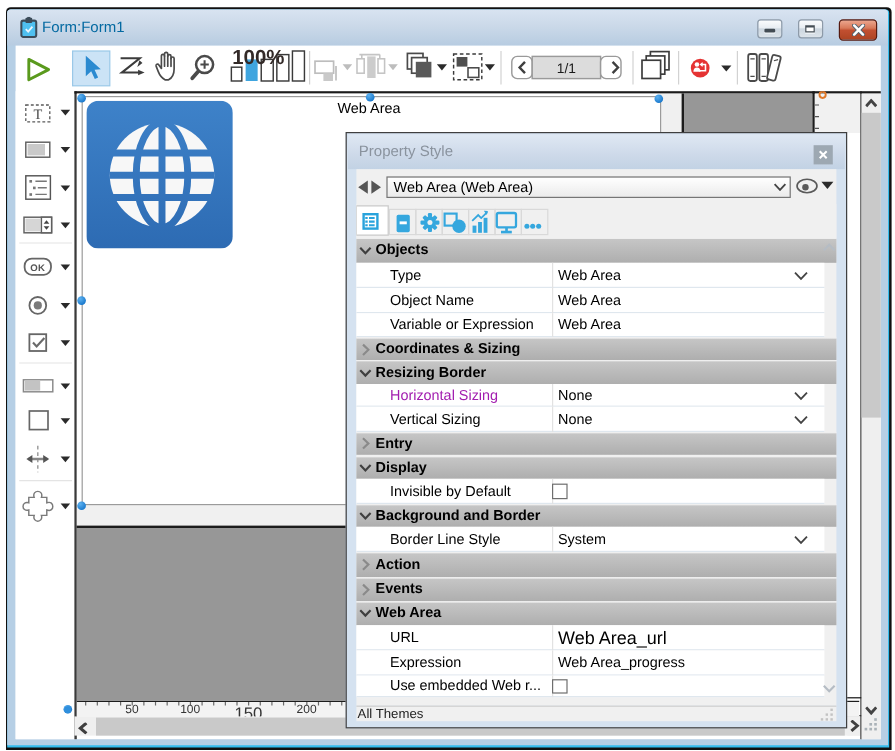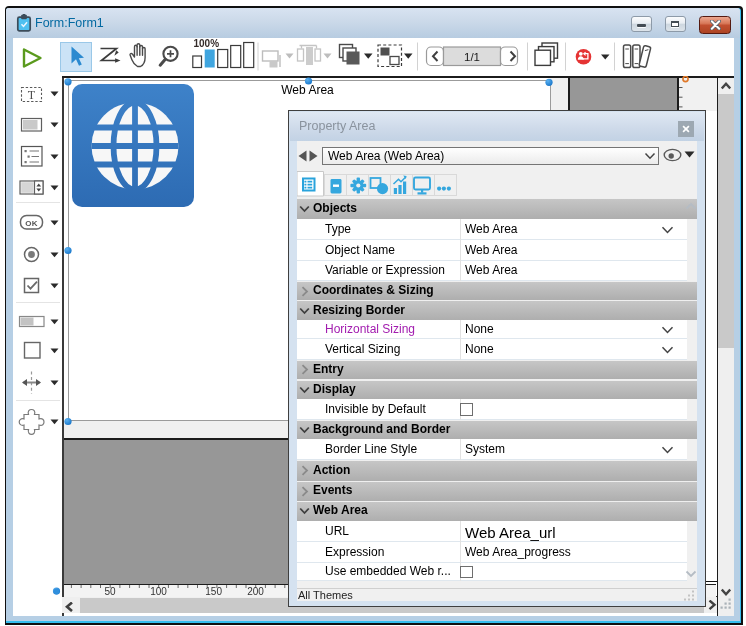--- a/index.html
+++ b/index.html
@@ -125,21 +125,21 @@
         <rect x="619.8" y="7" width="7.2" height="22.5" rx="1.8"></rect>
         <g transform="rotate(14 632 18.5)">
             <rect x="628.3" y="8" width="7.2" height="21" rx="1.8"></rect>
           </g>
       </g>
       <g stroke="#4a4a4a" stroke-width="1">
         <path d="M612.3 11 l3.6 0 M612.3 25.6 l3.6 0 M621.6 11 l3.6 0 M621.6 25.6 l3.6 0"></path>
         <path d="M631.9 12.6 l3.5 -0.9"></path>
       </g>
     </svg>
-    <div class="abs" style="left:181px;top:0.5px;font-size:10px;font-weight:bold;color:#332a28;">100%</div>
+    <div class="abs" style="left:181px;top:0.5px;font-size:17px;font-weight:bold;color:#332a28;">100%</div>
   </div>
 
   <div id="tools" class="abs" style="left:12.5px;top:75.5px;width:49.5px;height:540px;background:#fff;">
     <svg class="abs" style="left:0;top:0" width="49.5" height="540" viewBox="0 0 49.5 540">
 
       <path d="M3 126.5 l44 0 M3 226.5 l44 0 M3 324.5 l44 0" stroke="#e4e4e4" stroke-width="1"></path>
 
       <rect x="8.5" y="11.5" width="20" height="14" fill="none" stroke="#5a5a5a" stroke-width="1.1" stroke-dasharray="2.4 1.8"></rect>
       <text x="18.5" y="23" font-family="Liberation Serif,serif" font-size="12" fill="#4a4a4a" text-anchor="middle">T</text>
 
@@ -258,21 +258,21 @@
   </svg>
 
   <div class="abs" style="left:63.8px;top:583.5px;width:652.7px;height:13.5px;background:#f3f3f3;border-top:1.2px solid #1c1c1c;"></div>
   <svg class="abs" style="left:63.8px;top:584.7px;" width="653" height="12" viewBox="0 0 653 12">
     <g stroke="#777" stroke-width="1" d=""></g>
   <path d="M7.4 0 l0 3 M17.1 0 l0 3 M26.8 0 l0 3 M36.5 0 l0 3 M46.2 0 l0 3 M55.9 0 l0 3 M65.6 0 l0 3 M75.3 0 l0 3 M85.0 0 l0 3 M94.7 0 l0 3 M104.4 0 l0 3 M114.1 0 l0 3 M123.8 0 l0 3 M133.5 0 l0 3 M143.2 0 l0 3 M152.9 0 l0 3 M162.6 0 l0 3 M172.3 0 l0 3 M182.0 0 l0 3 M191.7 0 l0 3 M201.4 0 l0 3 M211.1 0 l0 3 M220.8 0 l0 3 M230.5 0 l0 3 M240.2 0 l0 3 M249.9 0 l0 3 M259.6 0 l0 3 M269.3 0 l0 3 M279.0 0 l0 3 M288.7 0 l0 3 M298.4 0 l0 3 M308.1 0 l0 3 M317.8 0 l0 3 M327.5 0 l0 3 M337.2 0 l0 3 M346.9 0 l0 3 M356.6 0 l0 3 M366.3 0 l0 3 M376.0 0 l0 3 M385.7 0 l0 3 M395.4 0 l0 3 M405.1 0 l0 3 M414.8 0 l0 3 M424.5 0 l0 3 M434.2 0 l0 3 M443.9 0 l0 3 M453.6 0 l0 3 M463.3 0 l0 3 M473.0 0 l0 3 M482.7 0 l0 3 M492.4 0 l0 3 M502.1 0 l0 3 M511.8 0 l0 3 M521.5 0 l0 3 M531.2 0 l0 3 M540.9 0 l0 3 M550.6 0 l0 3 M560.3 0 l0 3 M570.0 0 l0 3 M579.7 0 l0 3 M589.4 0 l0 3 M599.1 0 l0 3 M608.8 0 l0 3 M618.5 0 l0 3 M628.2 0 l0 3 " stroke="#6a6a6a" stroke-width="1"></path>
     </svg>
   <div id="rulnums">
       <div class="abs" style="left:95px;top:585.5px;width:30px;text-align:center;font-size:10px;color:#333;">50</div>
       <div class="abs" style="left:143.5px;top:585.5px;width:30px;text-align:center;font-size:10px;color:#333;">100</div>
-      <div class="abs" style="left:192px;top:585.5px;width:30px;text-align:right;font-size:10px;color:#333;">150</div>
+      <div class="abs" style="left:192px;top:585.5px;width:30px;text-align:center;font-size:14px;color:#333;">150</div>
       <div class="abs" style="left:240.5px;top:585.5px;width:30px;text-align:center;font-size:10px;color:#333;">200</div>
       <svg class="abs" style="left:53px;top:587.5px" width="8" height="8" viewBox="0 0 8 8">
         <circle cx="3.5" cy="3.5" r="2.9" fill="#2f8fdd"></circle>
       </svg>
     </div>
 
   <div class="abs" style="left:62px;top:597px;width:654.5px;height:16px;background:#efefef;"></div>
   <div class="abs" style="left:80px;top:597.5px;width:624px;height:15px;background:#c9c9c9;"></div>
   <svg class="abs" style="left:62.5px;top:602px;" width="14" height="10" viewBox="0 0 14 10">
     <path d="M9 0.5 L4 4.8 L9 9.1" fill="none" stroke="#3f3f3f" stroke-width="2.6"></path>
@@ -299,21 +299,21 @@
       <rect x="5.5" y="5.5" width="2.2" height="2.2"></rect>
         <rect x="9.5" y="5.5" width="2.2" height="2.2"></rect>
       <rect x="1.5" y="9.5" width="2.2" height="2.2"></rect>
         <rect x="5.5" y="9.5" width="2.2" height="2.2"></rect>
         <rect x="9.5" y="9.5" width="2.2" height="2.2"></rect>
     </g>
   </svg>
 
   <div id="palette" class="abs" style="left:288px;top:110px;width:417.5px;height:497px;background:#d5e2f0;border:1.5px solid #3f3f3f;"></div>
   <div class="abs" style="left:289.5px;top:111.5px;width:414.5px;height:29.5px;background:linear-gradient(180deg,#dfe8f3 0%,#cdd9e9 60%,#c2d2e4 100%);"></div>
-  <div class="abs" style="left:299px;top:119px;font-size:12.5px;color:#8a939e;">Property Area</div>
+  <div class="abs" style="left:299px;top:119px;font-size:12.5px;color:#8a939e;">Property Style</div>
   <div class="abs" style="left:678px;top:121px;width:16px;height:16px;background:#9da8b2;"></div>
   <svg class="abs" style="left:682px;top:125px;" width="8" height="8" viewBox="0 0 8 8">
     <path d="M1.1 1.1 L6.9 6.9 M6.9 1.1 L1.1 6.9" stroke="#fff" stroke-width="1.7"></path>
   </svg>
 
   <div id="palcontent" class="abs" style="left:296.5px;top:141px;width:400.5px;height:446.5px;background:#f0f0f0;"></div>
 
   <svg class="abs" style="left:296.5px;top:149.5px;" width="24" height="12" viewBox="0 0 24 12">
     <path d="M9.5 0.5 l0 11 l-8 -5.5 Z" fill="#555"></path>
     <path d="M12.5 0.5 l0 11 l8 -5.5 Z" fill="#555"></path>

